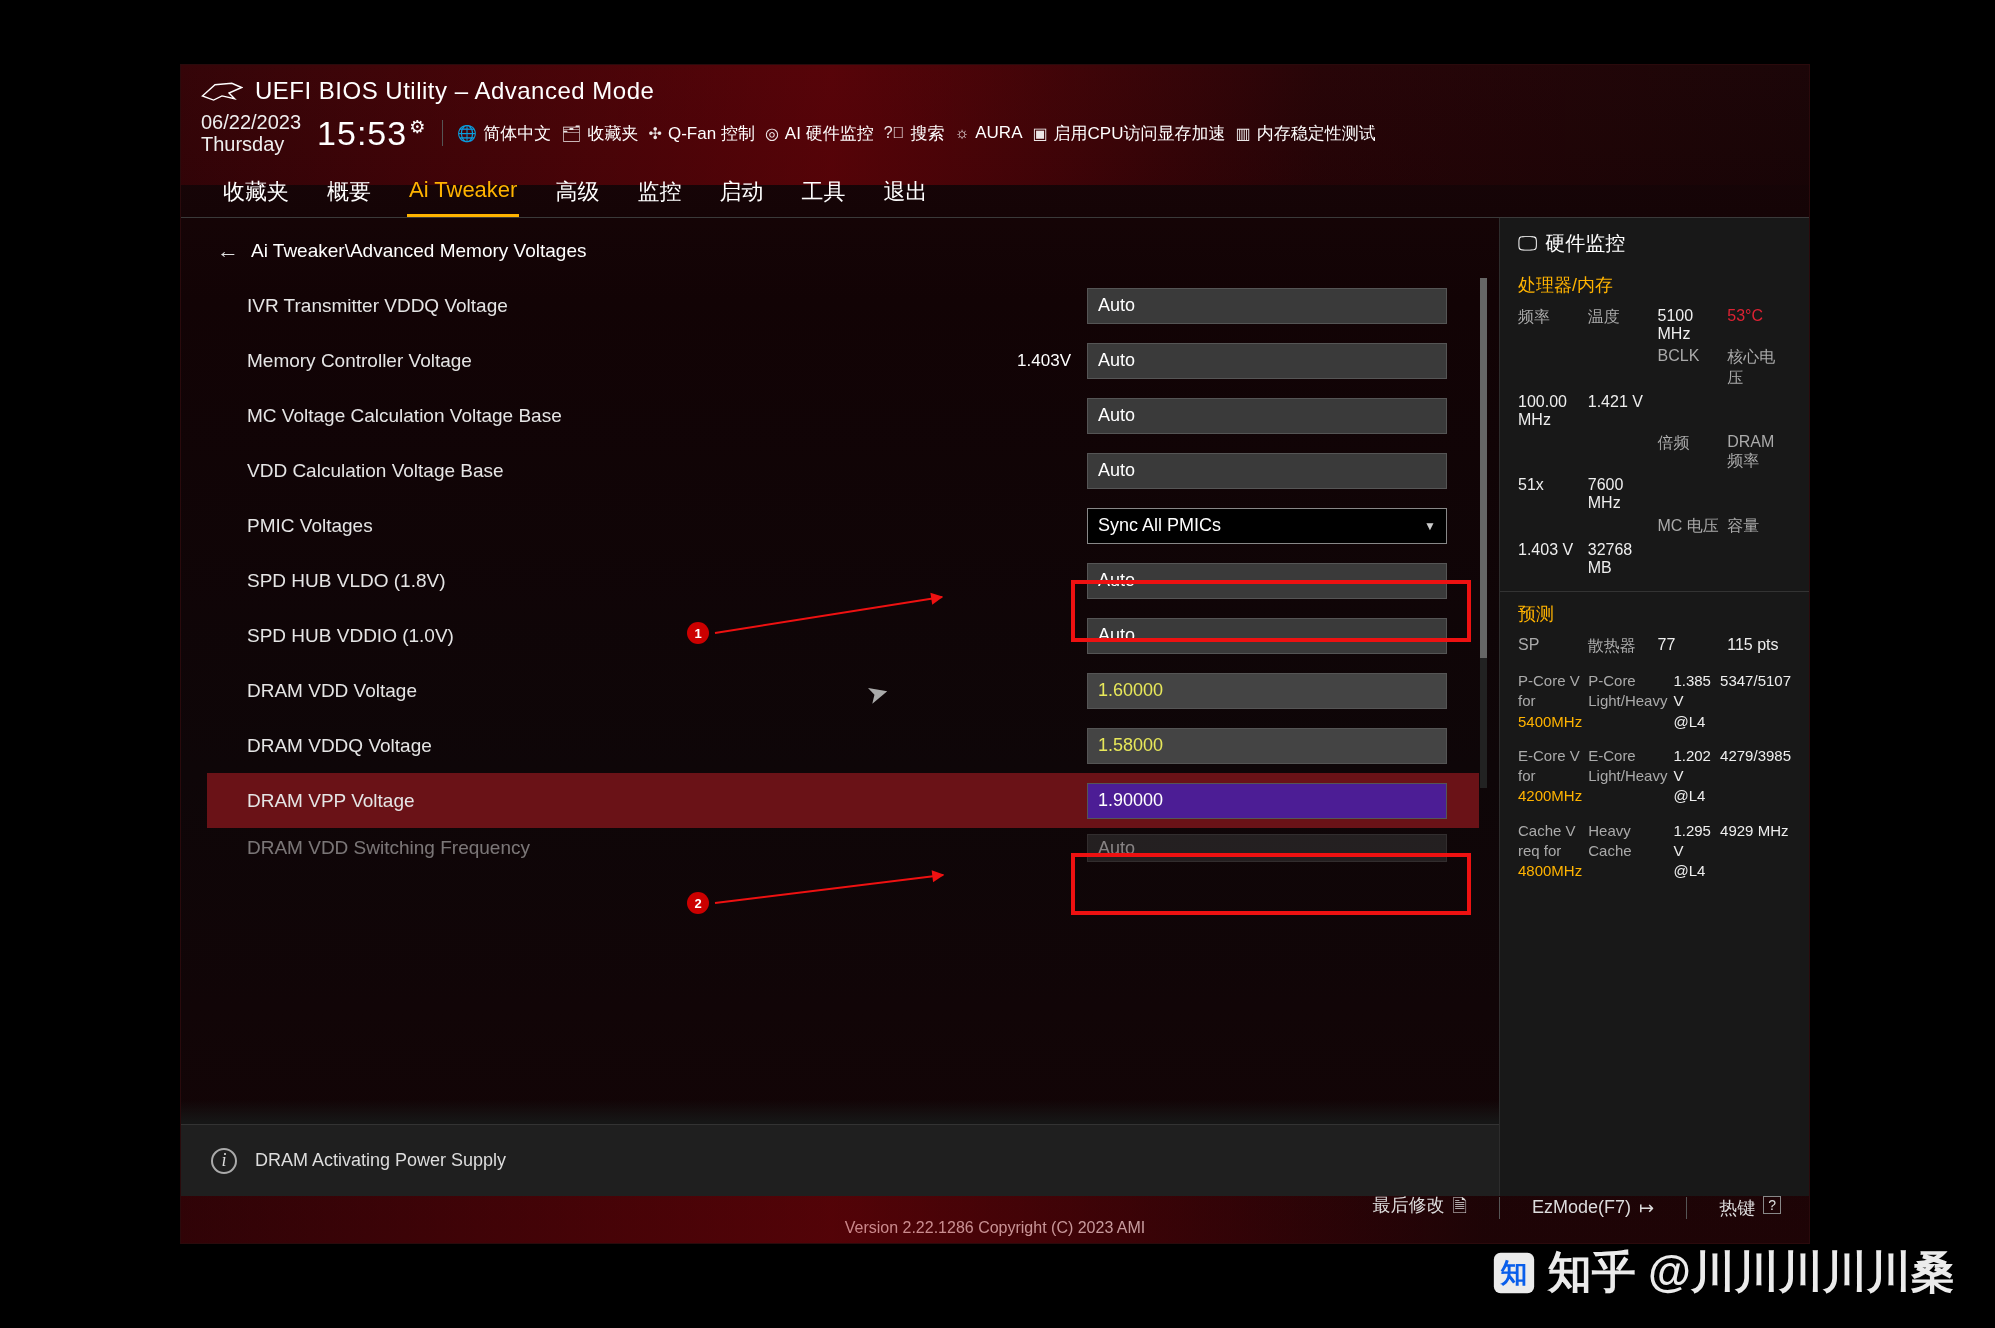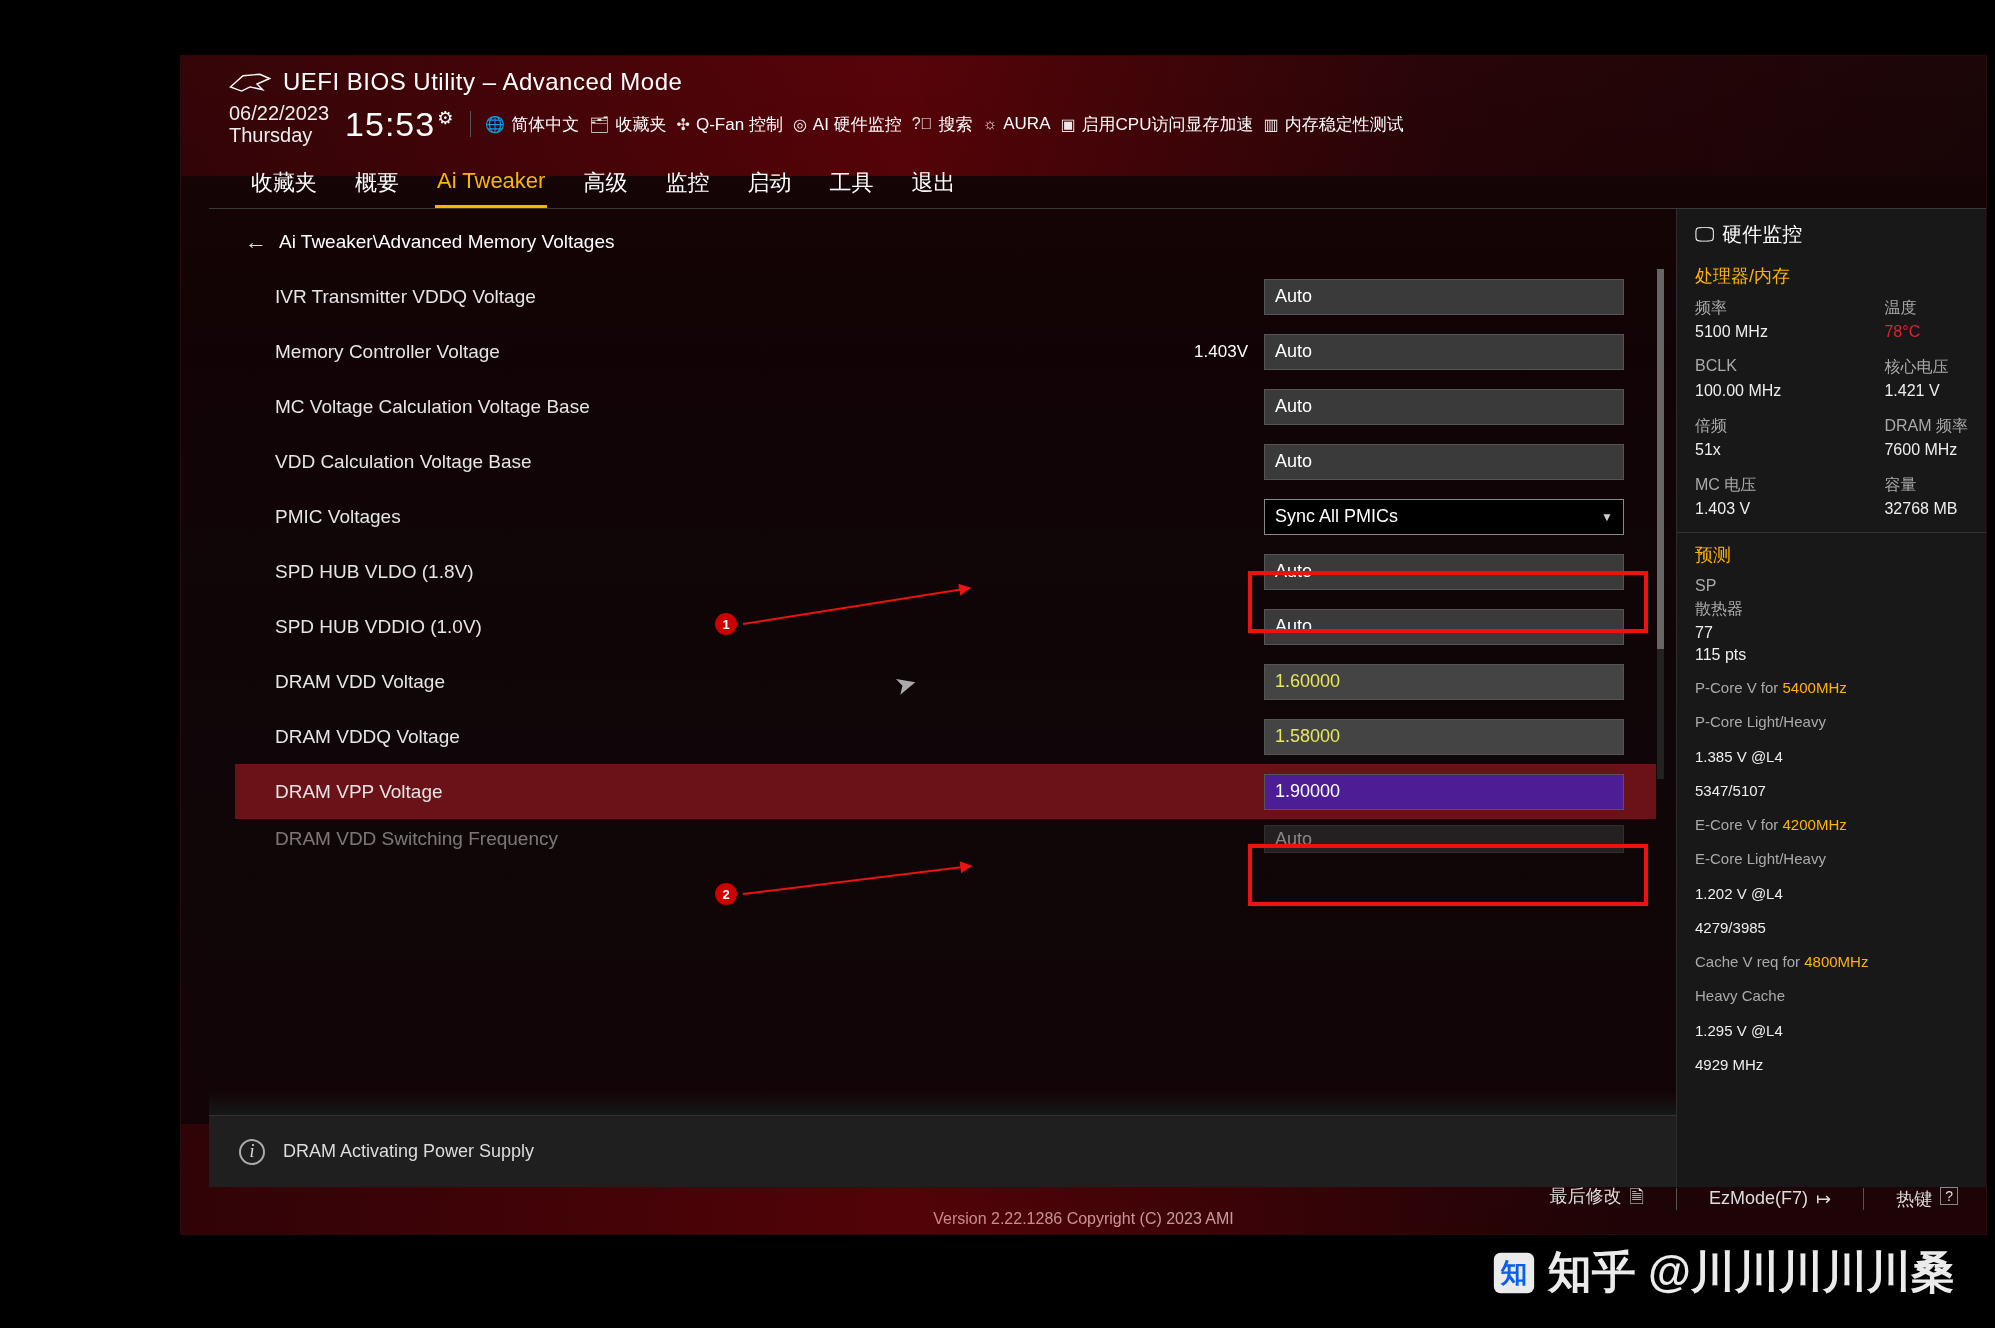--- a/index.html
+++ b/index.html
@@ -1,18 +1,18 @@
 <!DOCTYPE html>
 <html><head>
 <meta charset="utf-8">
 <style>
   * { box-sizing: border-box; margin: 0; padding: 0; }
   html, body { width: 1995px; height: 1328px; background: #000; font-family: "Segoe UI", Arial, sans-serif; color: #ccc; overflow: hidden; }
   .screen { position: relative; width: 1995px; height: 1328px; background: #000; }
-  .bios { position: absolute; left: 180px; top: 55px; width: 1807px; height: 1180px; background: linear-gradient(180deg,#1a0608 0%, #120305 20%, #0e0608 60%, #140406 100%); border: 1px solid #2a0a0c; overflow: hidden; padding-left: 28px; }
+  .bios { position: absolute; left: 180px; top: 64px; width: 1630px; height: 1180px; background: linear-gradient(180deg,#1a0608 0%, #120305 20%, #0e0608 60%, #140406 100%); border: 1px solid #2a0a0c; overflow: hidden; }
   
   .bios::before { content:""; position:absolute; left:0; right:0; top:0; height:120px; background: linear-gradient(90deg, rgba(160,0,10,0.2) 0%, rgba(200,0,10,0.35) 40%, rgba(120,0,8,0.15) 70%, rgba(60,0,5,0.05) 100%); pointer-events:none; }
   .bios::after { content:""; position:absolute; left:0; right:0; bottom:0; height:110px; background: linear-gradient(90deg, rgba(160,0,10,0.2) 0%, rgba(200,0,10,0.35) 40%, rgba(120,0,8,0.1) 80%); pointer-events:none; }
   
   .hdr { position: relative; padding: 12px 20px 6px 20px; }
   .title-row { display:flex; align-items:center; gap:12px; }
   .rog-logo { width:42px; height:22px; }
   .title { color:#fff; font-size:24px; font-weight:400; letter-spacing:0.5px; }
   .hdr-row2 { display:flex; align-items:center; gap:10px; margin-top:6px; color:#eee; font-size:14px; }
   .date { font-size:20px; line-height:1.1; }
@@ -50,21 +50,21 @@
   .arrow-line::after { content:""; position:absolute; right:-1px; top:-5px; border-left:12px solid #e11; border-top:6px solid transparent; border-bottom:6px solid transparent; }
   .al1 { left:508px; top:354px; width:230px; transform:rotate(-9deg); }
   .al2 { left:508px; top:624px; width:230px; transform:rotate(-7deg); }
   .cursor { position:absolute; left:660px; top:400px; font-size:26px; color:#aaa; transform:rotate(-15deg);}
   .help { position:absolute; left:0; right:0; bottom:0; height:72px; background:#1f1f1f; display:flex; align-items:center; gap:18px; padding-left:30px; color:#ddd; font-size:18px; border-top:1px solid #333;}
   .help .info-ico { width:26px; height:26px; border:2px solid #aaa; border-radius:50%; display:flex; align-items:center; justify-content:center; font-style:italic; font-family:serif; }
   
   .sidebar { width:310px; background:#181818; border-left:1px solid #2d2d2d; padding:12px 18px; overflow:hidden;}
   .sb-title { display:flex; align-items:center; gap:8px; color:#fff; font-size:20px; margin-bottom:16px;}
   .sb-sec { color:#ffb300; font-size:18px; margin: 4px 0 10px 0;}
-  .sb-grid { display:grid; grid-template-columns:1fr; row-gap:4px; column-gap:6px; font-size:16px; margin-bottom:14px;}
+  .sb-grid { display:grid; grid-template-columns:1fr 1fr 1fr 1fr; row-gap:4px; column-gap:6px; font-size:16px; margin-bottom:14px;}
   .sb-grid .k { color:#aaa; }
   .sb-grid .v { color:#eee; }
   .sb-grid .v.red { color:#d23; }
   .pred .line { font-size:15px; color:#aaa; line-height:1.35; }
   .pred .line b { color:#eee; font-weight:normal;text-align:right;}
   .pred .line .y { color:#ffb300;}
   hr.sb { border:0; border-top:1px solid #333; margin:8px -18px 10px -18px;}
   
   .footer { position:absolute; left:0; right:0; bottom:0; height:70px; display:flex; align-items:center; justify-content:flex-end; gap:28px; padding:0 28px; font-size:18px; color:#ddd; z-index:3;}
   .footer .fitem { display:flex; align-items:flex-start; gap:8px; cursor:pointer; }
@@ -247,21 +247,21 @@
       <div class="sidebar">
         <div class="sb-title">
           <span>🖵</span>
           <span>硬件监控</span>
         </div>
         <div class="sb-sec">处理器/内存</div>
         <div class="sb-grid">
           <div class="k">频率</div>
             <div class="k">温度</div>
           <div class="v">5100 MHz</div>
-            <div class="v red">78°C</div>
+            <div class="v red">53°C</div>
           <div style="height:8px;grid-column:1/3"></div>
           <div class="k">BCLK</div>
             <div class="k">核心电压</div>
           <div class="v">100.00 MHz</div>
             <div class="v">1.421 V</div>
           <div style="height:8px;grid-column:1/3"></div>
           <div class="k">倍频</div>
             <div class="k">DRAM 频率</div>
           <div class="v">51x</div>
             <div class="v">7600 MHz</div>

